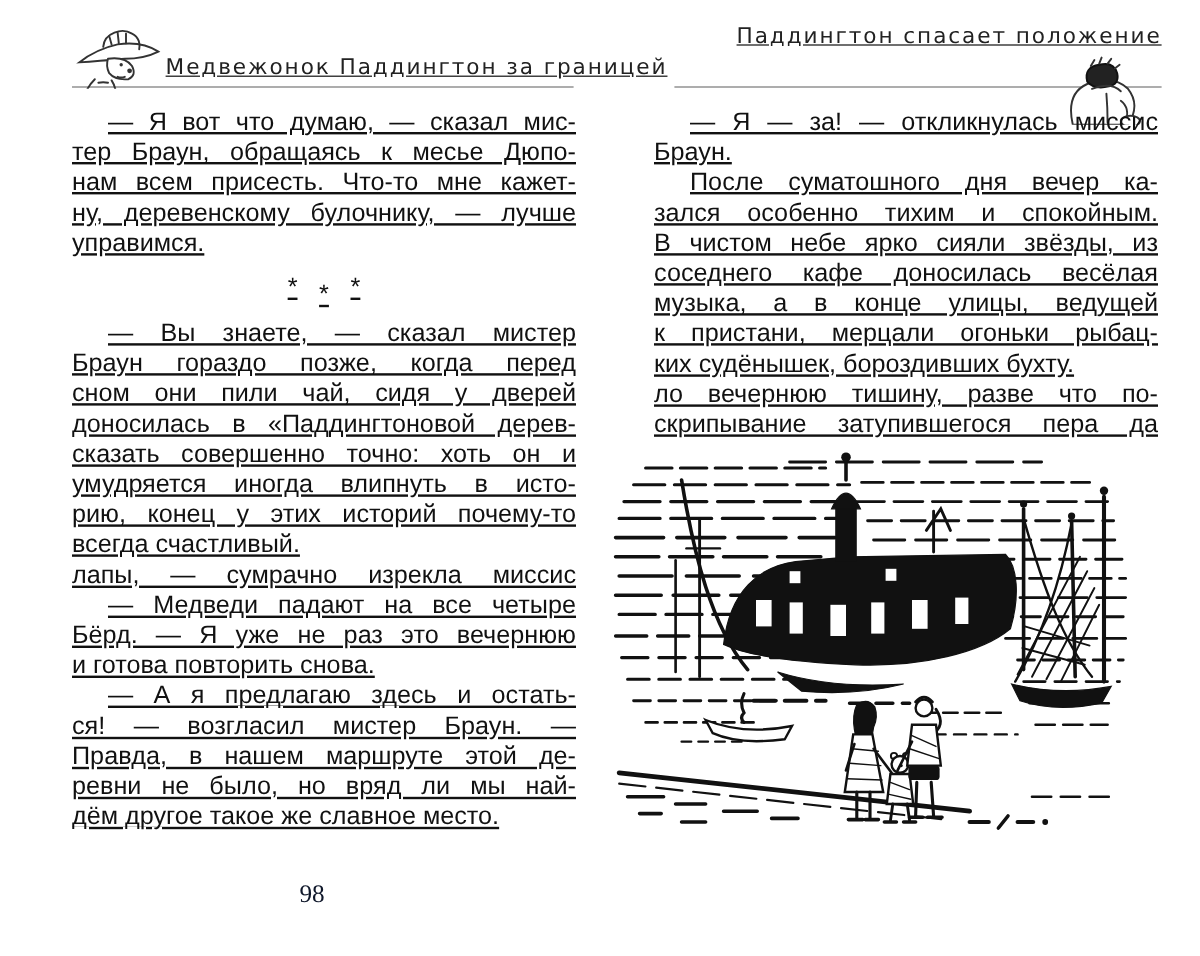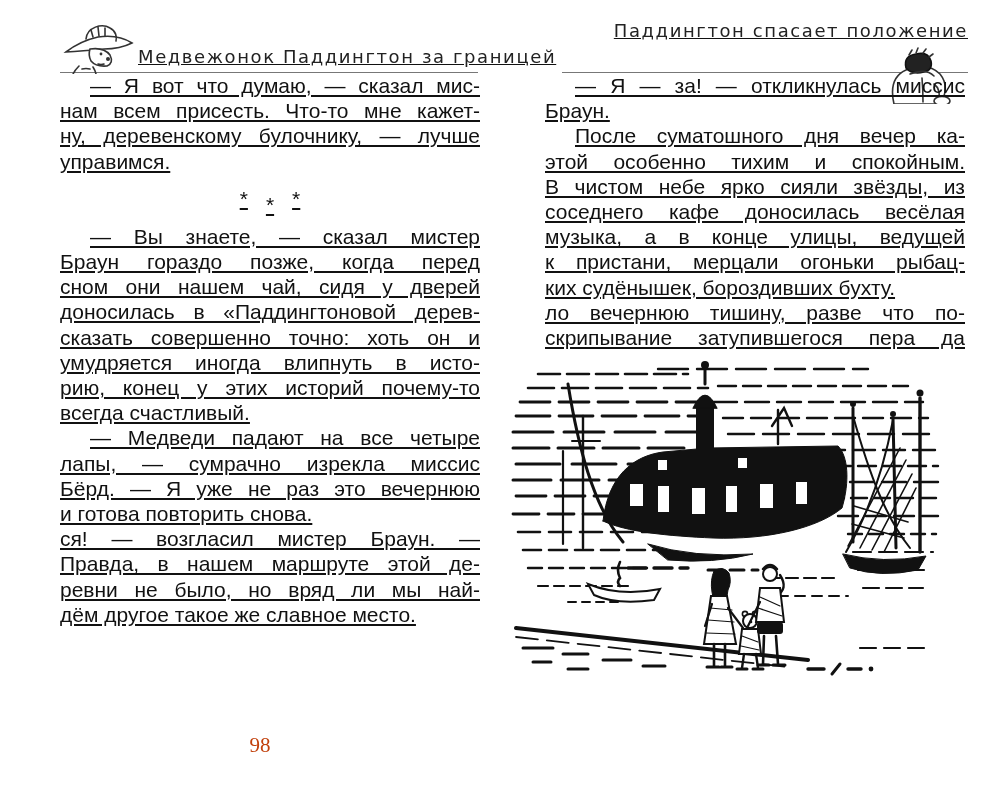--- a/index.html
+++ b/index.html
@@ -9,31 +9,31 @@
   .page{width:500px;position:relative;}
   
   .pg-header{display:flex;align-items:flex-end;border-bottom:1px solid #777;height:52px;margin-top:20px;}
   .page.left .pg-header{margin-left:60px;margin-right:22px;}
   .page.right .pg-header{margin-left:62px;margin-right:32px;justify-content:space-between;flex-direction:column;}
   .running-title{font-family:"DejaVu Sans",sans-serif;font-size:18px;letter-spacing:1.6px;
                  color:#222;padding-bottom:5px;white-space:nowrap;}
   .page.left .running-title{margin:0 auto;}
   .bear-icon{flex:0 0 auto;margin-bottom:-2px;}
   
-  .text-col{font-size:21px;line-height:25.2px;}
+  .text-col{margin-top:16px;font-size:21px;line-height:25.2px;}
   .page.left .text-col{margin-left:60px;margin-right:20px;}
   .page.right .text-col{margin-left:45px;margin-right:35px;}
   .line{text-align:justify;text-align-last:justify;white-space:normal;}
   .line.para-start{text-indent:30px;}
   .line.para-end{text-align-last:left;}
   .line.separator{display:flex;justify-content:center;align-items:center;gap:18px;
                   height:50px;font-size:21px;color:#111;text-indent:0;}
   .line.separator span:nth-child(2){transform:translateY(6px);}
   .page-number{position:absolute;top:733px;left:60px;width:400px;text-align:center;
-               font-family:"Liberation Serif",serif;font-size:21px;color:#c2410c;}
+               font-family:"Liberation Serif",serif;font-size:21px;color:#0f172a;}
   .illustration-wrap{margin:6px 0 0 8px;}
   svg{display:block;}
 </style>
 </head>
 <body>
 
 <div class="spread">
 
   <div class="page left">
     <div class="pg-header">
@@ -47,40 +47,42 @@
           <circle cx="48" cy="39" r="2" fill="#333" stroke="none"></circle>
           <path d="M44,44 Q41,45 38,44"></path>
           <path d="M19,46 Q15,50 13,54 M33,47 Q35,50 36,54 M22,49 Q26,48 30,49"></path>
         </g>
       </svg>
       <div class="running-title">Медвежонок Паддингтон за границей</div>
     </div>
 
     <div class="text-col">
         <div class="line para-start">— Я вот что думаю, — сказал мис-</div>
+        <div class="line body">тер Браун, обращаясь к месье Дюпо-</div>
         <div class="line body">нам всем присесть. Что-то мне кажет-</div>
         <div class="line body">ну, деревенскому булочнику, — лучше</div>
         <div class="line para-end">управимся.</div>
         <div class="line separator">
           <span>*</span>
           <span>*</span>
           <span>*</span>
         </div>
         <div class="line para-start">— Вы знаете, — сказал мистер</div>
         <div class="line body">Браун гораздо позже, когда перед</div>
-        <div class="line body">сном они нашем чай, сидя у дверей</div>
+        <div class="line body">сном они пили чай, сидя у дверей</div>
         <div class="line body">доносилась в «Паддингтоновой дерев-</div>
         <div class="line body">сказать совершенно точно: хоть он и</div>
         <div class="line body">умудряется иногда влипнуть в исто-</div>
         <div class="line body">рию, конец у этих историй почему-то</div>
         <div class="line para-end">всегда счастливый.</div>
+        <div class="line body">лапы, — сумрачно изрекла миссис</div>
         <div class="line para-start">— Медведи падают на все четыре</div>
-        <div class="line body">лапы, — сумрачно изрекла миссис</div>
         <div class="line body">Бёрд. — Я уже не раз это вечернюю</div>
         <div class="line para-end">и готова повторить снова.</div>
+        <div class="line para-start">— А я предлагаю здесь и остать-</div>
         <div class="line body">ся! — возгласил мистер Браун. —</div>
         <div class="line body">Правда, в нашем маршруте этой де-</div>
         <div class="line body">ревни не было, но вряд ли мы най-</div>
         <div class="line para-end">дём другое такое же славное место.</div>
       </div>
 
     <div class="page-number">98</div>
   </div>
 
   <div class="page right">
@@ -96,21 +98,21 @@
           <path d="M46,32 Q47,44 47,56"></path>
           <ellipse cx="66" cy="55" rx="8" ry="4.5" fill="#fff"></ellipse>
         </g>
       </svg>
     </div>
 
     <div class="text-col">
         <div class="line para-start">— Я — за! — откликнулась миссис</div>
         <div class="line para-end">Браун.</div>
         <div class="line para-start">После суматошного дня вечер ка-</div>
-        <div class="line body">этой особенно тихим и спокойным.</div>
+        <div class="line body">зался особенно тихим и спокойным.</div>
         <div class="line body">В чистом небе ярко сияли звёзды, из</div>
         <div class="line body">соседнего кафе доносилась весёлая</div>
         <div class="line body">музыка, а в конце улицы, ведущей</div>
         <div class="line body">к пристани, мерцали огоньки рыбац-</div>
         <div class="line para-end">ких судёнышек, бороздивших бухту.</div>
         <div class="line body">ло вечернюю тишину, разве что по-</div>
         <div class="line body">скрипывание затупившегося пера да</div>
       </div>
 
     <div class="illustration-wrap" role="img" aria-label="ночная гавань: рыбацкие судёнышки у пристани, двое детей и Паддингтон на набережной">

